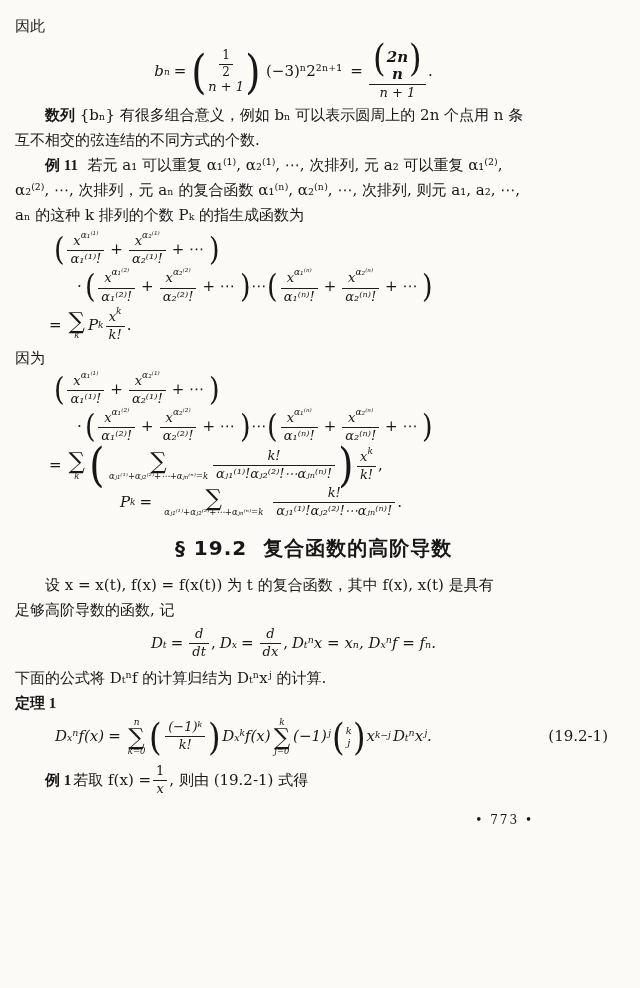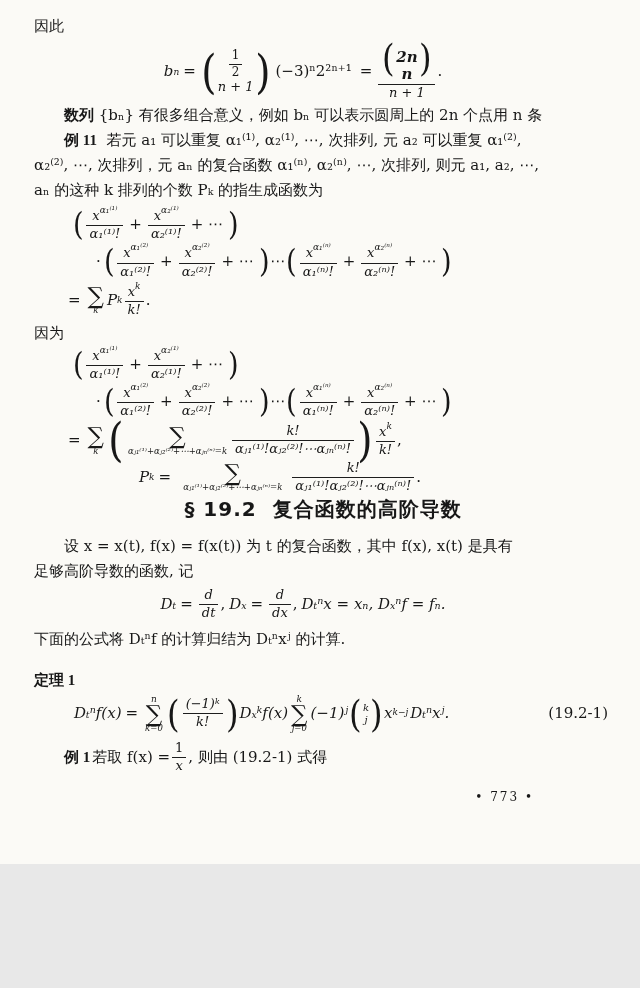--- a/index.html
+++ b/index.html
@@ -1,19 +1,19 @@
 <!DOCTYPE html>
 <html><head>
 <meta charset="utf-8">
 <style>
   html,body{margin:0;padding:0;background:#e8e8e8;}
   .page{
-    width:640px;height:864px;box-sizing:border-box;
+    width:640px;height:988px;box-sizing:border-box;
     background:#fbfaf6;color:#171717;
-    padding:14px 28px 0 34px;
+    padding:14px 28px 0 15px;
     font-family:"DejaVu Serif","Liberation Serif",serif;
     font-size:15px;overflow:hidden;position:relative;
   }
   .bline{line-height:25px;white-space:nowrap;}
   .ind{text-indent:2em;}
   .hb{font-weight:bold;font-family:Liberation Serif, serif;}
   .it{font-style:italic;}
   sub.s{font-size:9px;font-style:italic;}
   sup.a{font-size:9px;position:relative;top:-2px;font-style:italic;}
   
@@ -65,20 +65,23 @@
             <span class="row it">n</span>
           </span><span class="bp md" style="display:inline-block;vertical-align:middle;">)</span></span>
       <span class="den it">n + 1</span>
     </span>
     <span>.</span>
   </div>
 
   <div class="bline ind">
     <span class="hb">数列</span><span> {bₙ} 有很多组合意义，例如 bₙ 可以表示圆周上的 2n 个点用 n 条</span>
   </div>
+  <div class="bline">
+    <span>互不相交的弦连结的不同方式的个数.</span>
+  </div>
 
   <div class="bline ind">
     <span class="hb">例 11</span>&nbsp;&nbsp;<span>若元 a₁ 可以重复 α₁⁽¹⁾, α₂⁽¹⁾, ⋯, 次排列, 元 a₂ 可以重复 α₁⁽²⁾,</span>
   </div>
   <div class="bline">
     <span>α₂⁽²⁾, ⋯, 次排列，元 aₙ 的复合函数 α₁⁽ⁿ⁾, α₂⁽ⁿ⁾, ⋯, 次排列, 则元 a₁, a₂, ⋯,</span>
   </div>
   <div class="bline">
     <span>aₙ 的这种 k 排列的个数 Pₖ 的指生成函数为</span>
   </div>
@@ -222,21 +225,21 @@
         <span class="s">∑</span>
         <span class="b">αⱼ₁⁽¹⁾+αⱼ₂⁽²⁾+⋯+αⱼₙ⁽ⁿ⁾=k</span>
       </span>
     <span class="frac">
       <span class="num it">k!</span>
       <span class="den it">αⱼ₁⁽¹⁾!αⱼ₂⁽²⁾!⋯αⱼₙ⁽ⁿ⁾!</span>
     </span>
     <span>.</span>
   </div>
 
-  <div class="sec" style="margin-top:2px;">
+  <div class="sec" style="margin-top:16px;">
     <span>§ 19.2</span>&nbsp;&nbsp;<span>复合函数的高阶导数</span>
   </div>
 
   <div class="bline ind" style="margin-top:11px;">
     <span>设 x = x(t), f(x) = f(x(t)) 为 t 的复合函数，其中 f(x), x(t) 是具有</span>
   </div>
   <div class="bline">
     <span>足够高阶导数的函数, 记</span>
   </div>
 
@@ -255,26 +258,26 @@
       <span class="den it">dx</span>
     </span>
     <span style="margin-right:4px;">,</span>
     <span class="it">Dₜⁿx = xₙ,  Dₓⁿf = fₙ.</span>
   </div>
 
   <div class="bline" style="margin-top:6px;">
     <span>下面的公式将 Dₜⁿf 的计算归结为 Dₜⁿxʲ 的计算.</span>
   </div>
 
-  <div class="bline" style="margin-top:16px;">
+  <div class="bline" style="margin-top:0;">
     <span class="hb">定理 1</span>
   </div>
 
   <div class="disp" style="margin:2px 0 0 40px;">
-    <span class="it">Dₜⁿf(x)</span>
+    <span class="it">Dₓⁿf(x)</span>
     <span class="op">=</span>
     <span class="sum">
         <span class="t">n</span>
         <span class="s">∑</span>
         <span class="b">k=0</span>
       </span>
     <span class="bp md">(</span>
     <span class="frac">
       <span class="num it">(−1)ᵏ</span>
       <span class="den it">k!</span>

